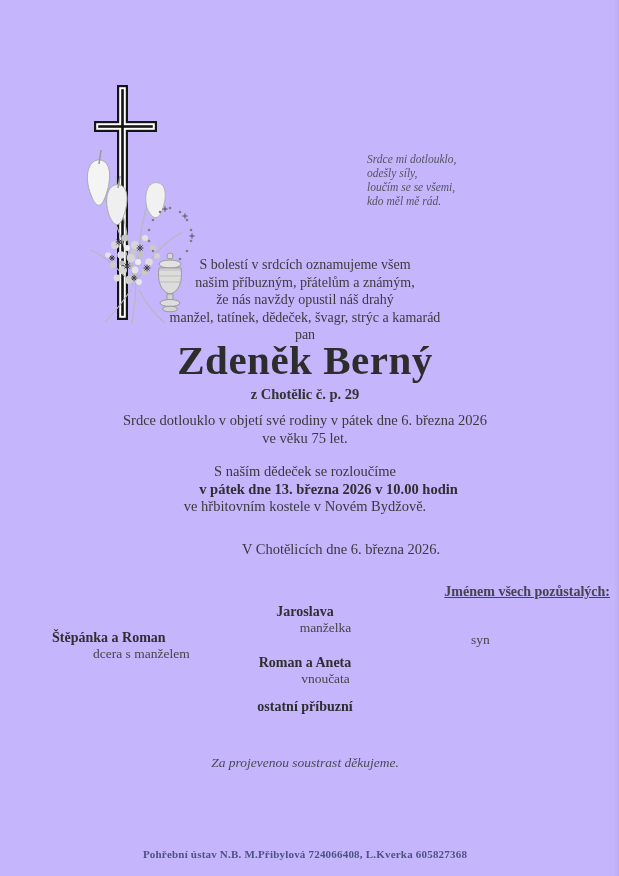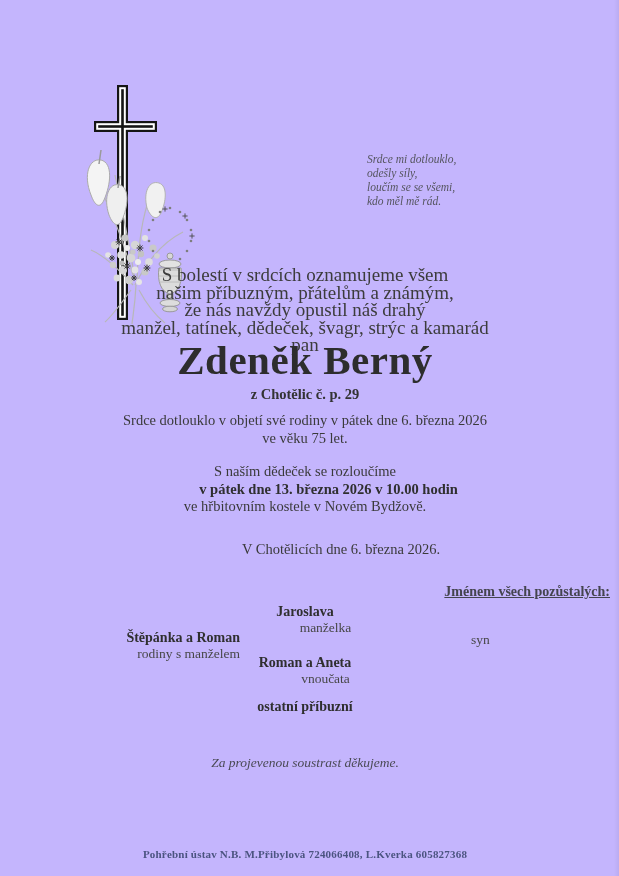--- a/index.html
+++ b/index.html
@@ -20,21 +20,21 @@
   .abs{position:absolute;}
   .centered{left:0;width:610px;text-align:center;}
 
   .illustration{left:75px;top:80px;width:125px;height:245px;}
 
   .poem{
     left:367px;top:152px;
     font-style:italic;font-size:11.5px;line-height:14px;color:#55555f;
   }
   .announcement{
-    top:266px;font-size:19px;line-height:17.6px;color:#3c3c3c;
+    top:256px;font-size:14px;line-height:17.6px;color:#3c3c3c;
   }
   .deceased-name{
     top:336px;font-size:41px;font-weight:bold;color:#2d2d2d;letter-spacing:0.5px;
   }
   .origin{
     top:386px;font-size:14.5px;font-weight:bold;color:#333333;
   }
   .death-info{
     top:412px;font-size:14.5px;line-height:17.5px;
   }
@@ -45,21 +45,21 @@
   .dateline{
     top:541px;font-size:14.5px;padding-left:36px;
   }
   .mourners-heading{
     top:584px;font-size:14px;font-weight:bold;
     text-decoration:underline;color:#44444e;text-align:right;
   }
   .entry .m-name{font-weight:bold;font-size:14px;color:#2f2f2f;line-height:16px;}
   .entry .m-rel{font-size:13.5px;color:#474747;line-height:16px;padding-left:41px;}
   .wife-entry{top:604px;}
-  .daughter-entry{top:630px;left:40px;width:200px;text-align:right;}
+  .daughter-entry{top:630px;left:52px;width:200px;text-align:left;}
   .son-entry{top:632px;left:380px;width:160px;text-align:center;}
   .grandchildren-entry{top:655px;}
   .others-entry{top:699px;}
   .thanks{
     top:755px;font-size:13.5px;font-style:italic;color:#4a4a55;
   }
   .footer{
     top:848px;font-size:11px;color:#4b5480;letter-spacing:0.2px;font-weight:bold;
   }
 </style>
@@ -235,21 +235,21 @@
 
   <div class="abs centered mourners-heading">Jménem všech pozůstalých:</div>
 
   <div class="abs centered entry wife-entry">
     <div class="m-name">Jaroslava</div>
     <div class="m-rel">manželka</div>
   </div>
 
   <div class="abs entry daughter-entry">
     <div class="m-name">Štěpánka a Roman</div>
-    <div class="m-rel">rodiny s manželem</div>
+    <div class="m-rel">dcera s manželem</div>
   </div>
 
   <div class="abs entry son-entry">
     <div class="m-rel">syn</div>
   </div>
 
   <div class="abs centered entry grandchildren-entry">
     <div class="m-name">Roman a Aneta</div>
     <div class="m-rel">vnoučata</div>
   </div>

